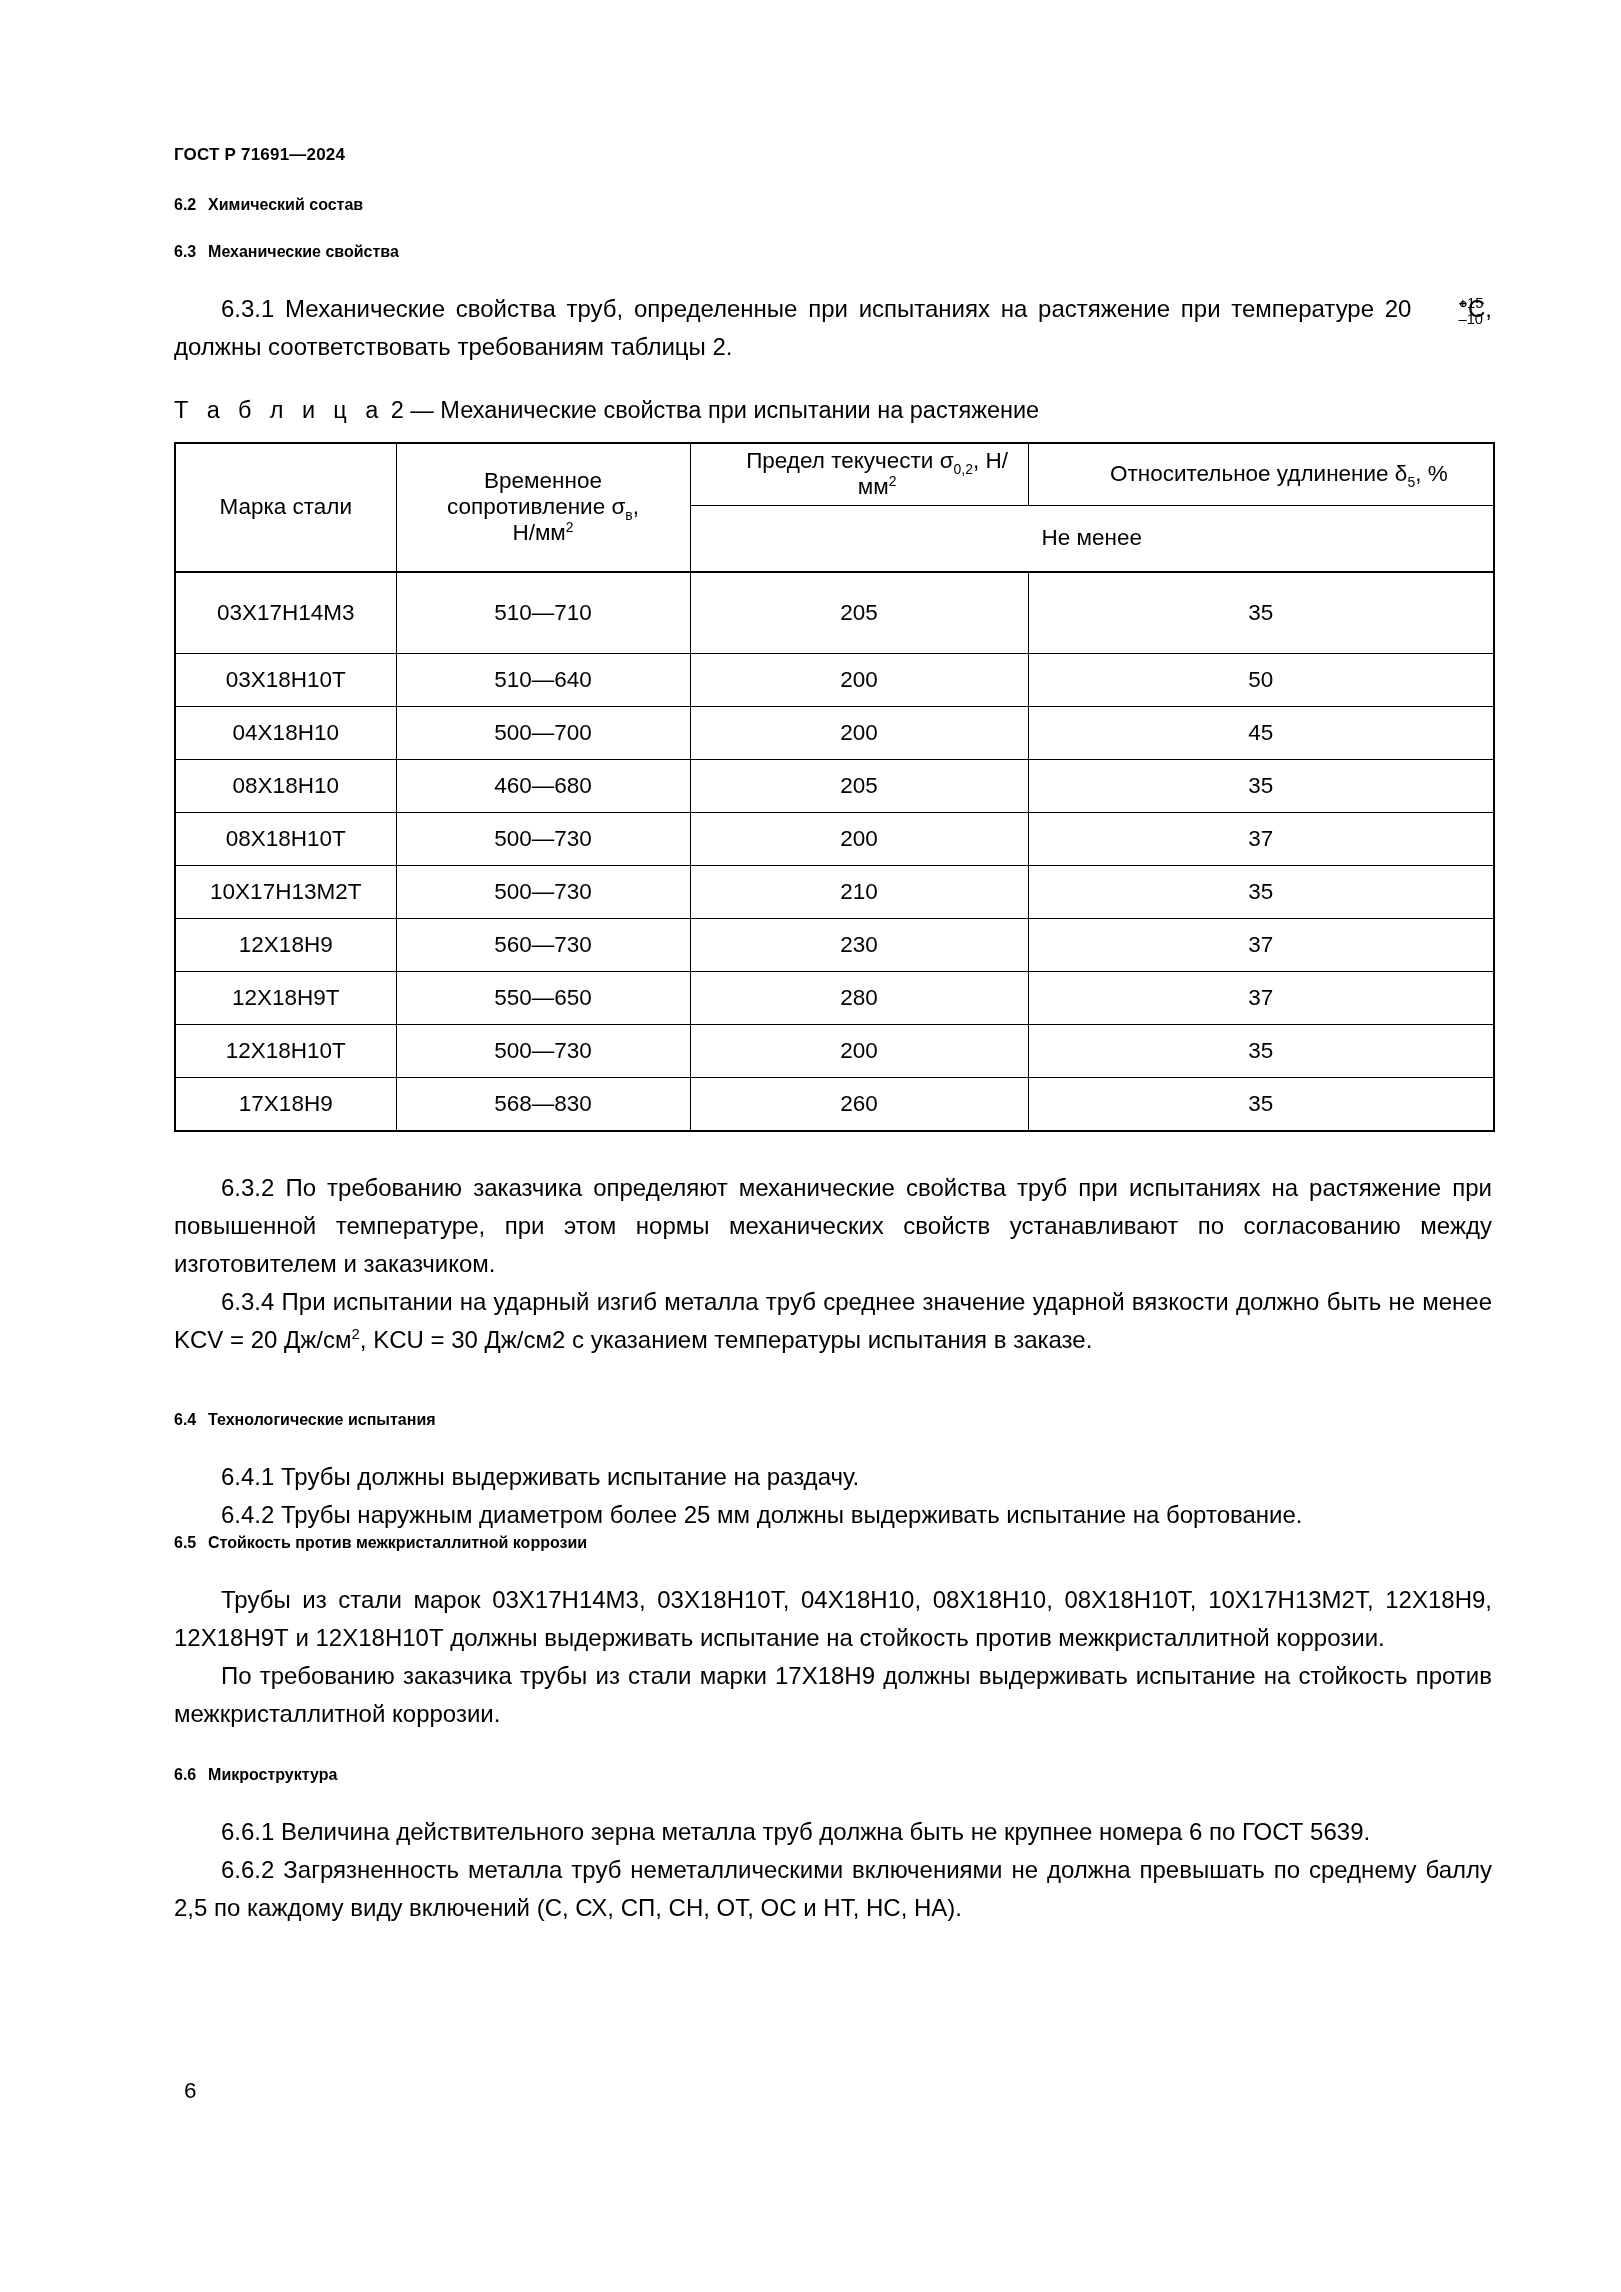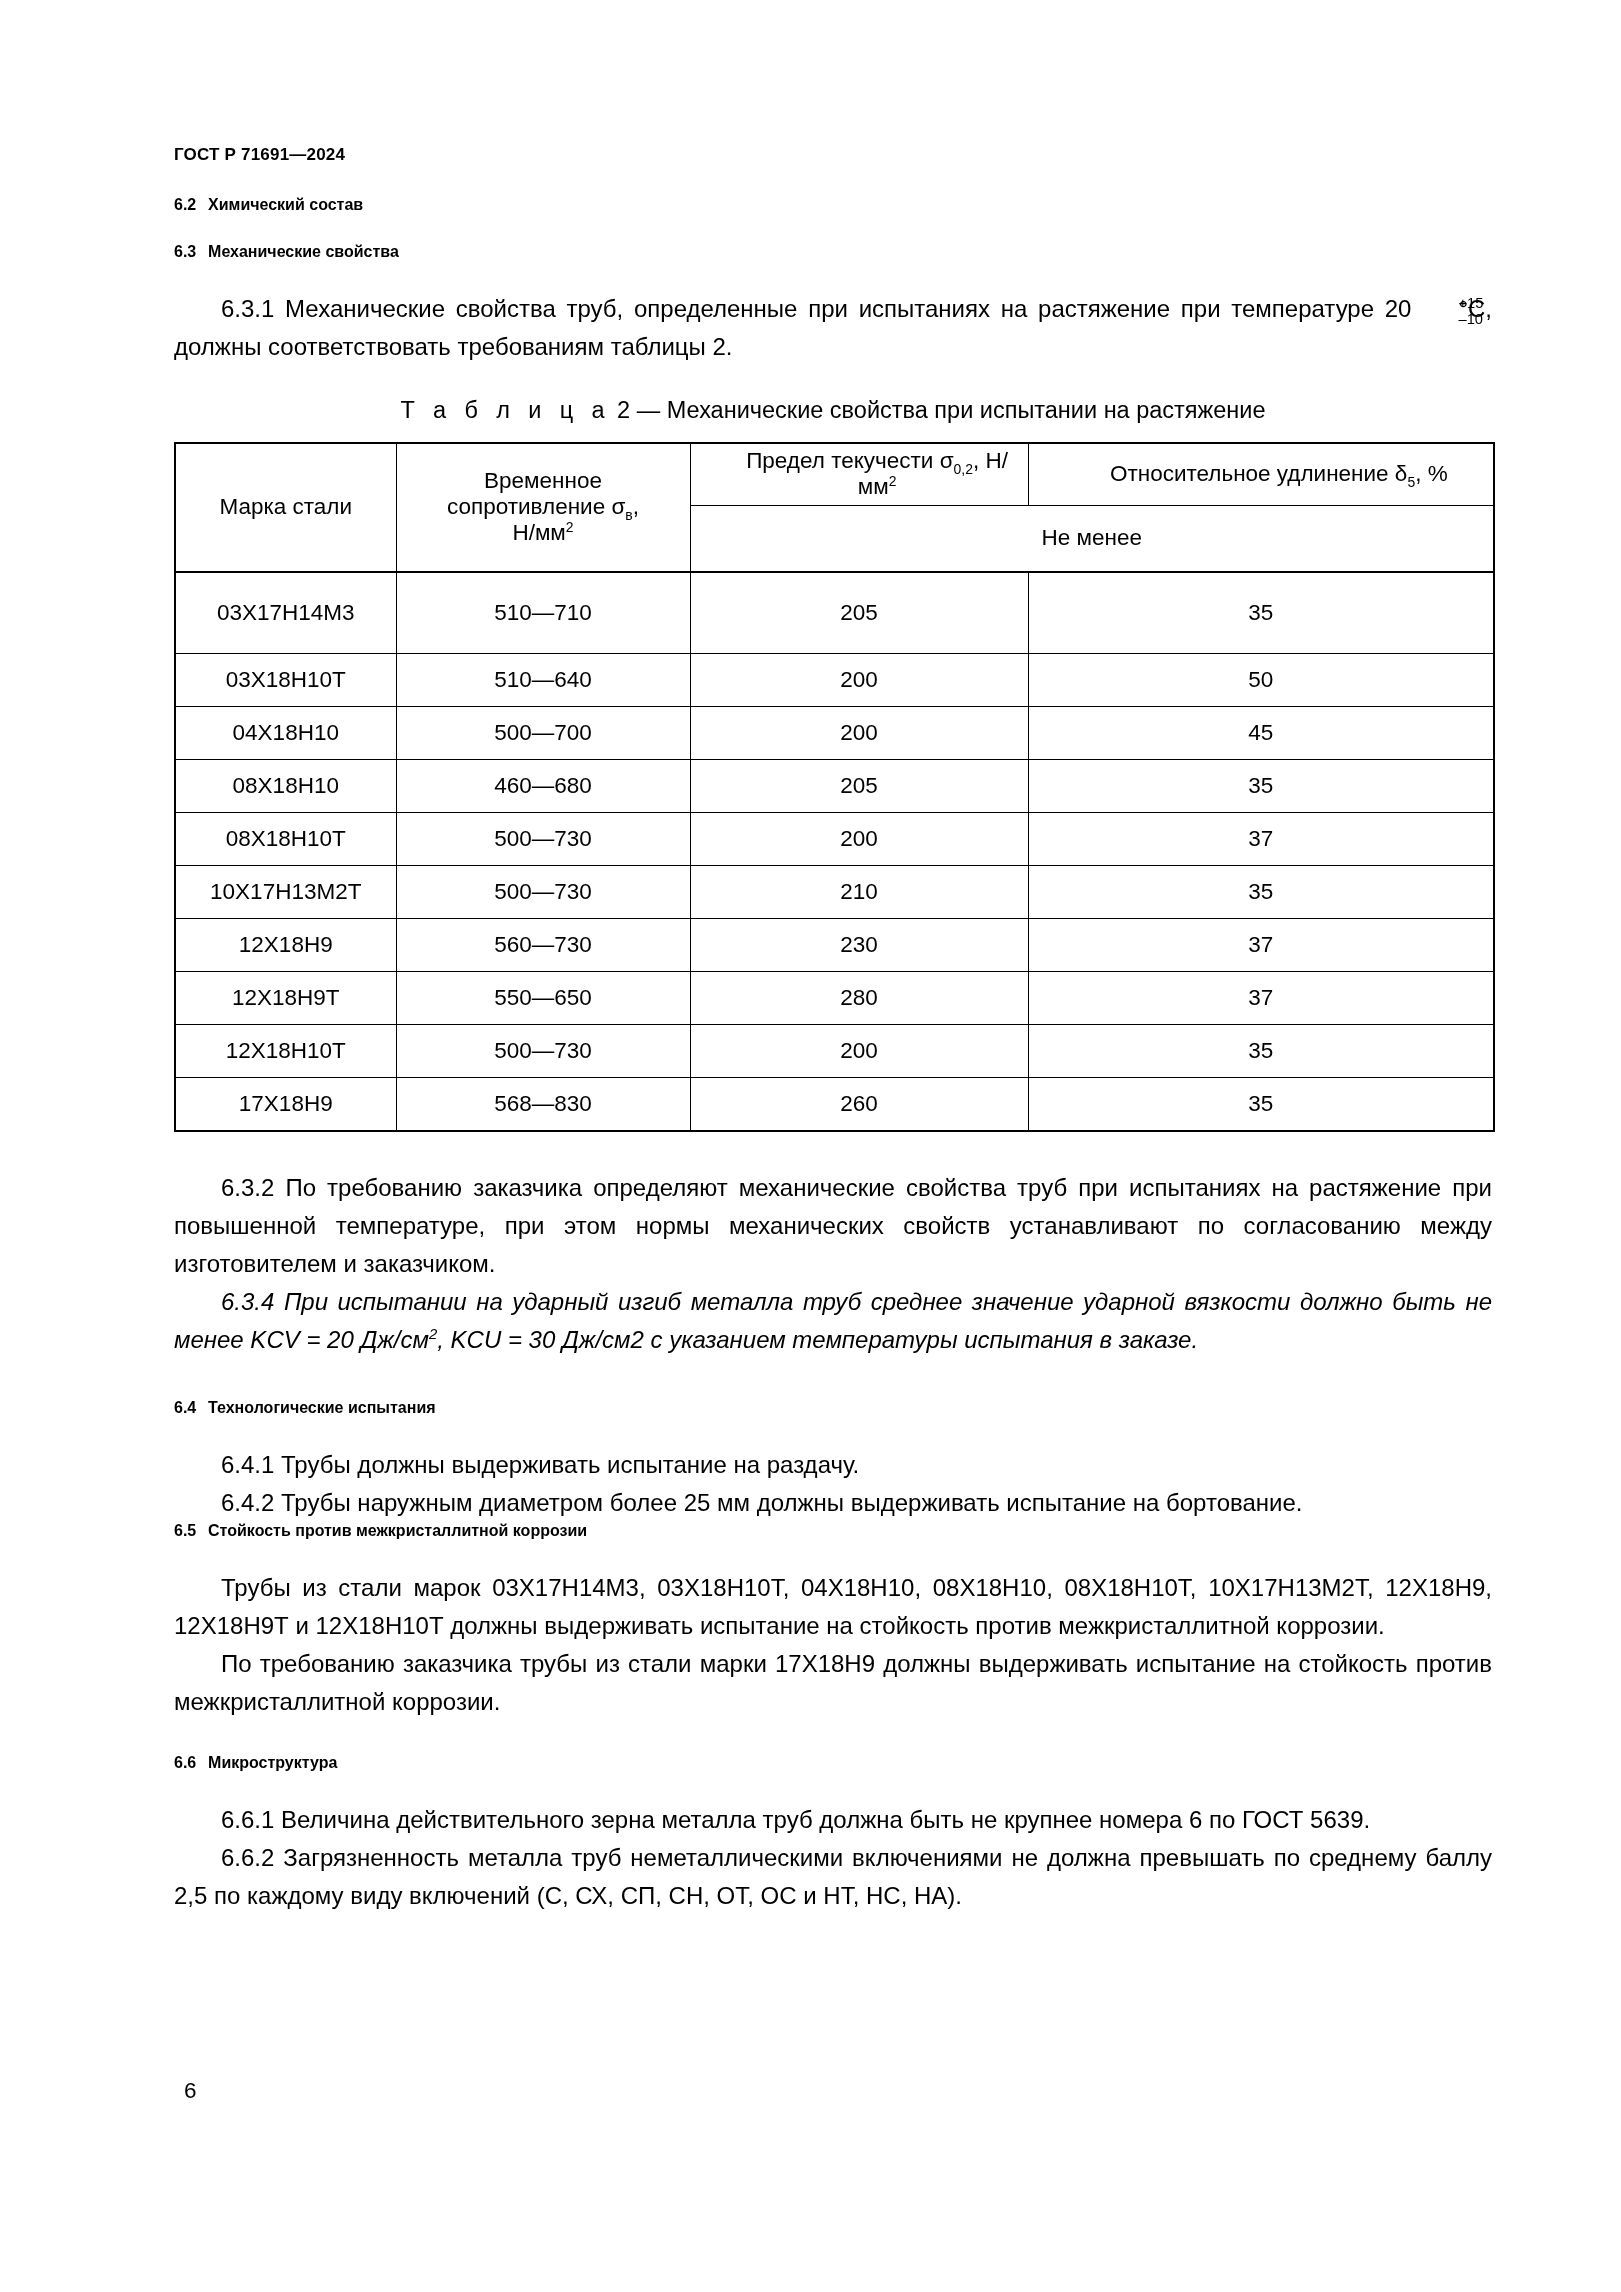--- a/index.html
+++ b/index.html
@@ -81,21 +81,20 @@
     left: 0;
     top: -4.9px;
     white-space: nowrap;
   }
 
   
   .table-caption {
     font-size: 23.5px;
     margin: 0;
     white-space: nowrap;
-    text-align: center;
   }
   .table-caption .tword { letter-spacing: 5.9px; }
 
   
   table.mech {
     border-collapse: collapse;
     width: 1318px;
     table-layout: fixed;
     font-size: 22.5px;
   }
@@ -239,21 +238,21 @@
           <td class="outer-bottom">568—830</td>
           <td class="outer-bottom">260</td>
           <td class="rgt outer-bottom">35</td>
         </tr>
       </tbody>
     </table>
 
     <p class="body-text indent" style="margin-top:37px;">6.3.2  По требованию заказчика определяют механические свойства труб при испытаниях на растяжение при повышенной температуре, при этом нормы механических свойств устанавливают по согласованию между изготовителем и заказчиком.</p>
 
 
-    <p class="body-text indent" style="margin-bottom:40px;font-style:italic;"><span>6.3.4  При испытании на ударный изгиб металла труб среднее значение ударной вязкости должно быть не менее KCV = 20 Дж/см</span><span class="sup">2</span><span>, KCU = 30 Дж/см2 с указанием температуры испытания в заказе.</span></p>
+    <p class="body-text indent" style="margin-bottom:52px;"><span>6.3.4  При испытании на ударный изгиб металла труб среднее значение ударной вязкости должно быть не менее KCV = 20 Дж/см</span><span class="sup">2</span><span>, KCU = 30 Дж/см2 с указанием температуры испытания в заказе.</span></p>
 
     <div class="clause-heading" style="margin-bottom:29px;">
       <span class="num">6.4</span><span>Технологические испытания</span>
     </div>
 
     <p class="body-text indent" style="text-align:left;">6.4.1  Трубы должны выдерживать испытание на раздачу.</p>
     <p class="body-text indent" style="text-align:left;">6.4.2  Трубы наружным диаметром более 25 мм должны выдерживать испытание на бортование.</p>
 
     <div class="clause-heading" style="margin-bottom:29px;">
       <span class="num">6.5</span><span>Стойкость против межкристаллитной коррозии</span>

